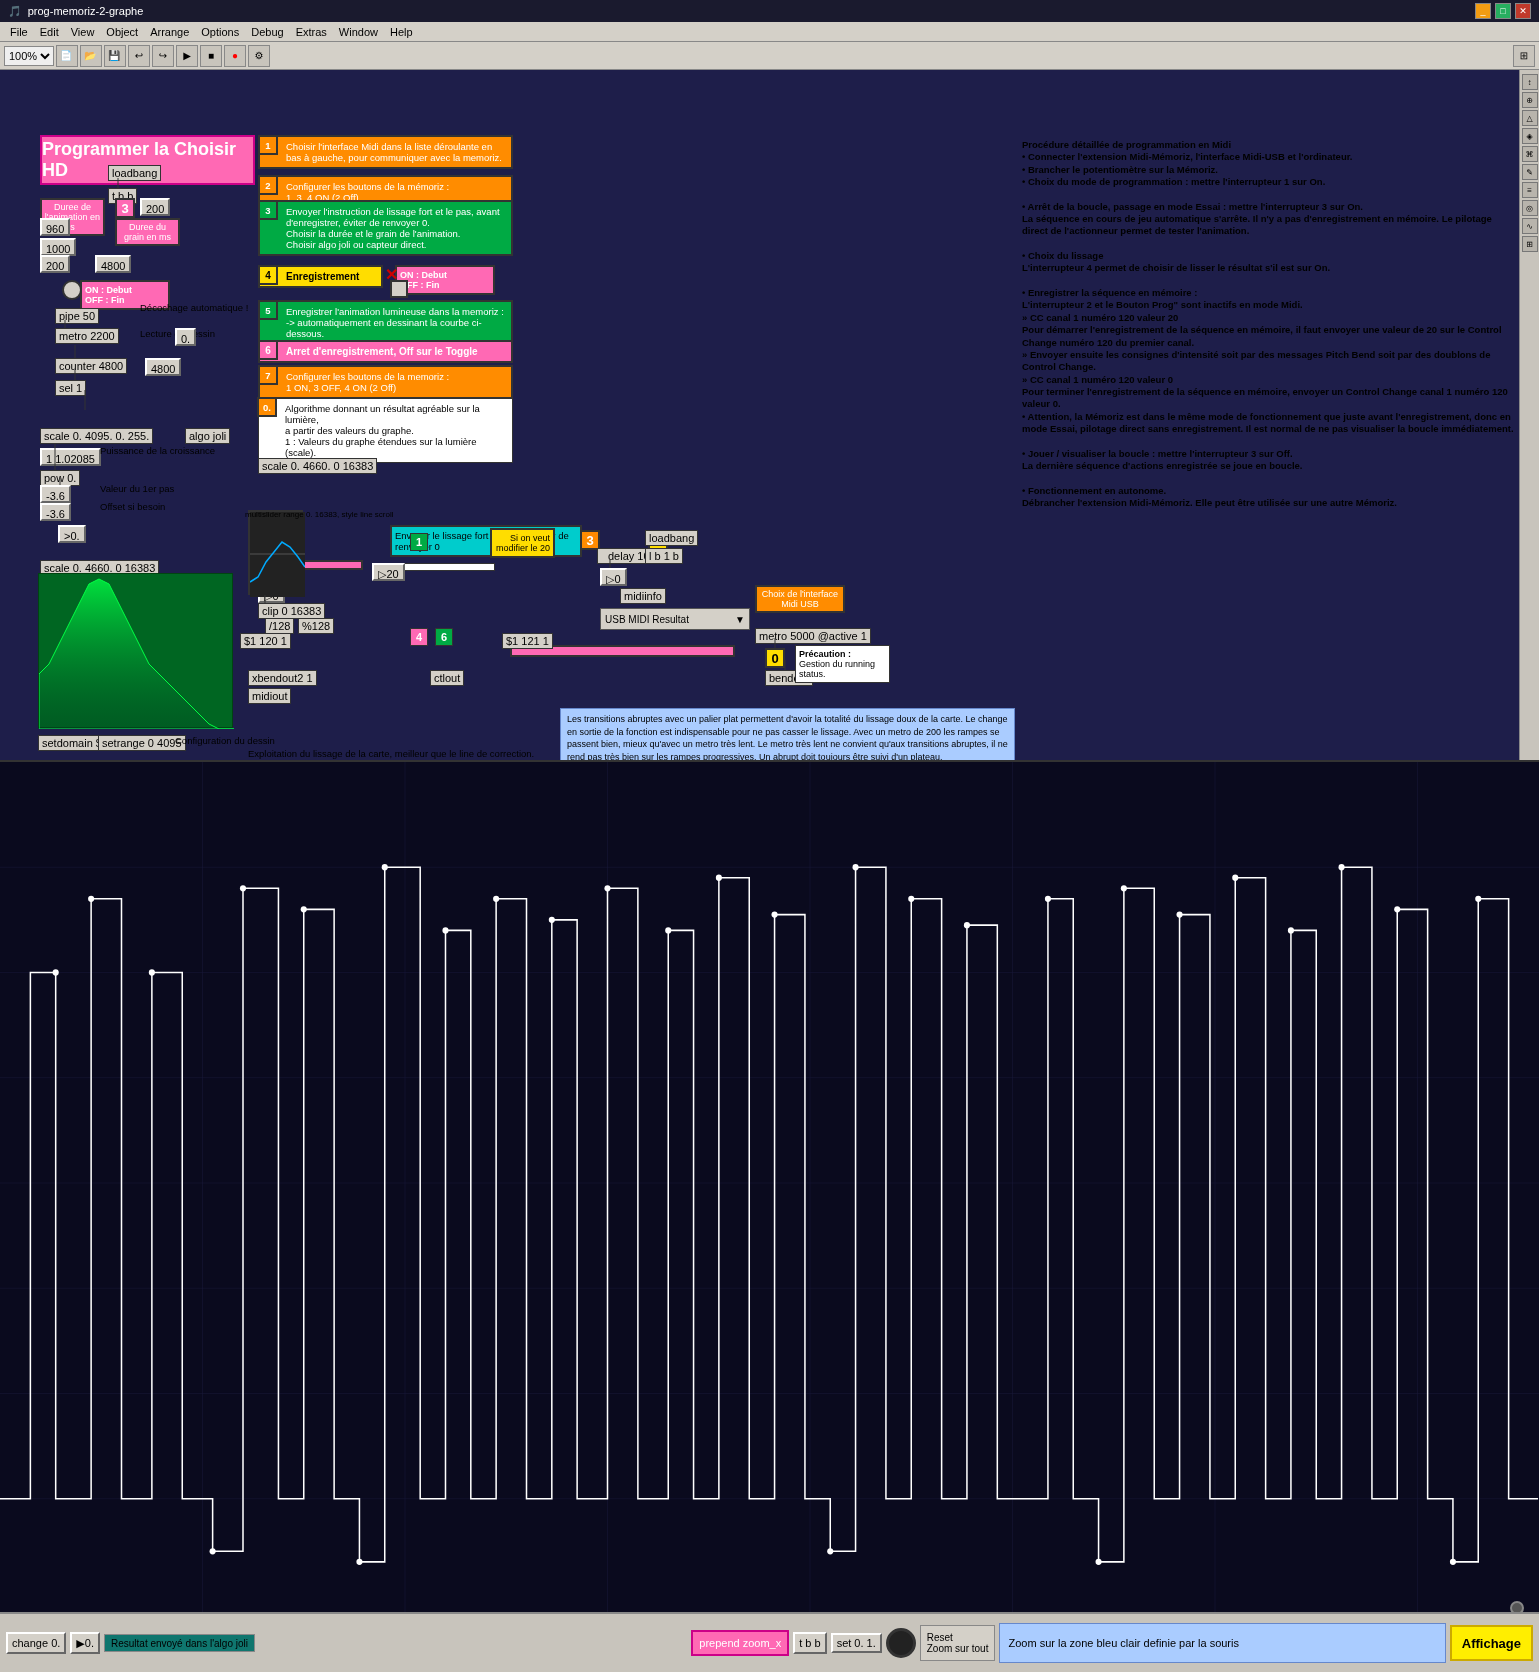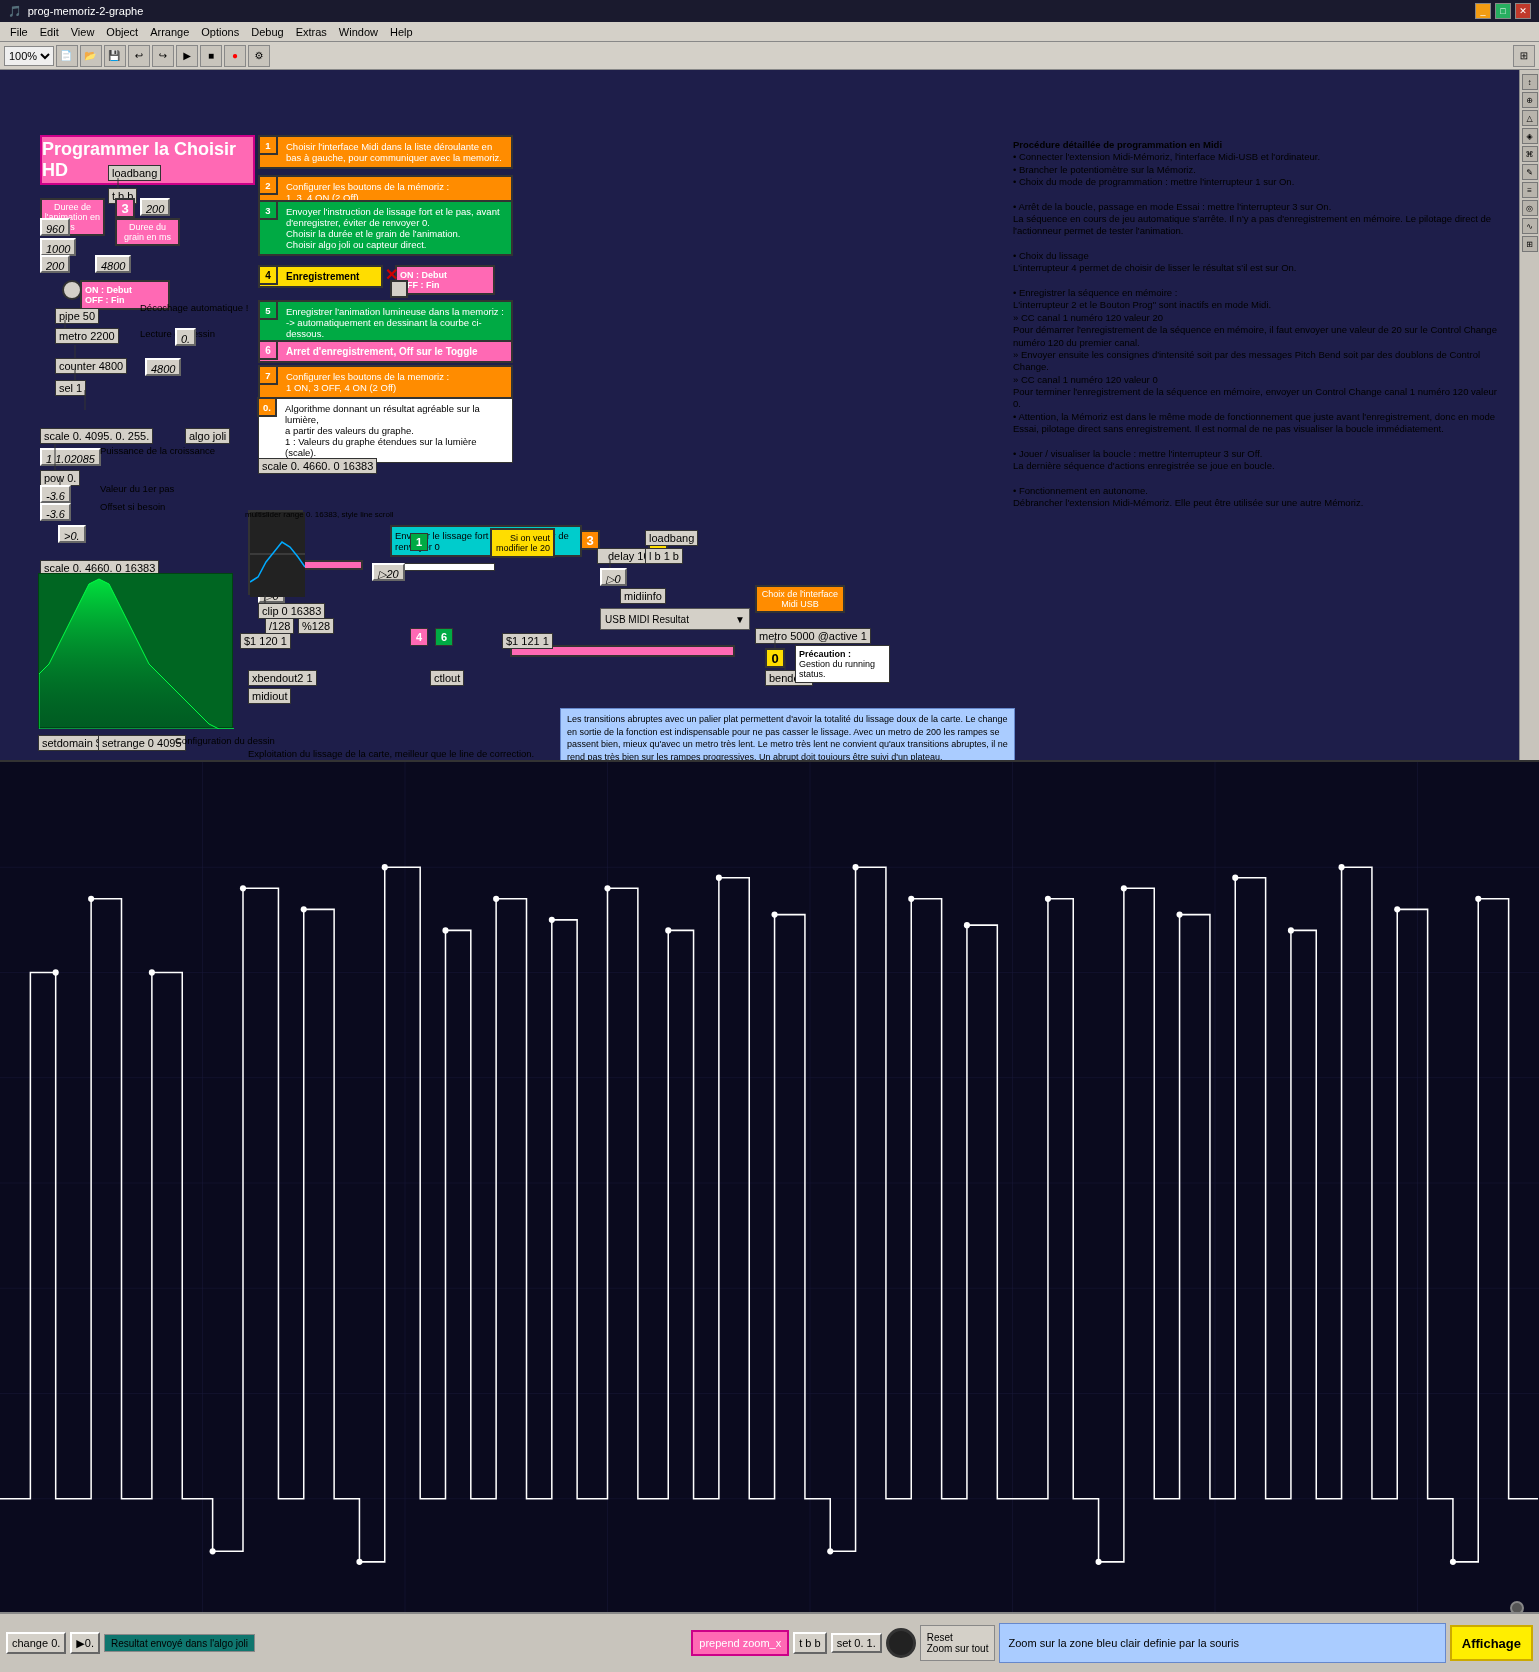--- a/index.html
+++ b/index.html
@@ -142,26 +142,27 @@
     
     .wires-svg {
       position: absolute;
       top: 0; left: 0;
       pointer-events: none;
     }
 
     
     .info-panel {
       position: absolute;
-      right: 30px;
+      right: 21px;
       top: 65px;
       width: 500px;
       color: black;
       font-size: 10px;
       line-height: 1.4;
+      font-weight: bold;
     }
     .info-panel-inner {
       background: transparent;
       padding: 4px;
     }
 
     
     .blue-info-box {
       position: absolute;
       background: #aaccff;
@@ -183,21 +184,20 @@
       background: #d4d0c8;
       border: 1px solid #444;
       border-top: 2px solid #fff;
       border-left: 2px solid #fff;
       border-right: 2px solid #666;
       border-bottom: 2px solid #666;
       font-size: 11px;
       padding: 1px 4px;
       line-height: 16px;
       height: 18px;
-      font-style: italic;
     }
 
     .bang-obj {
       position: absolute;
       width: 20px; height: 20px;
       border: 2px solid #333;
       border-radius: 50%;
       background: #d4d0c8;
     }
 

